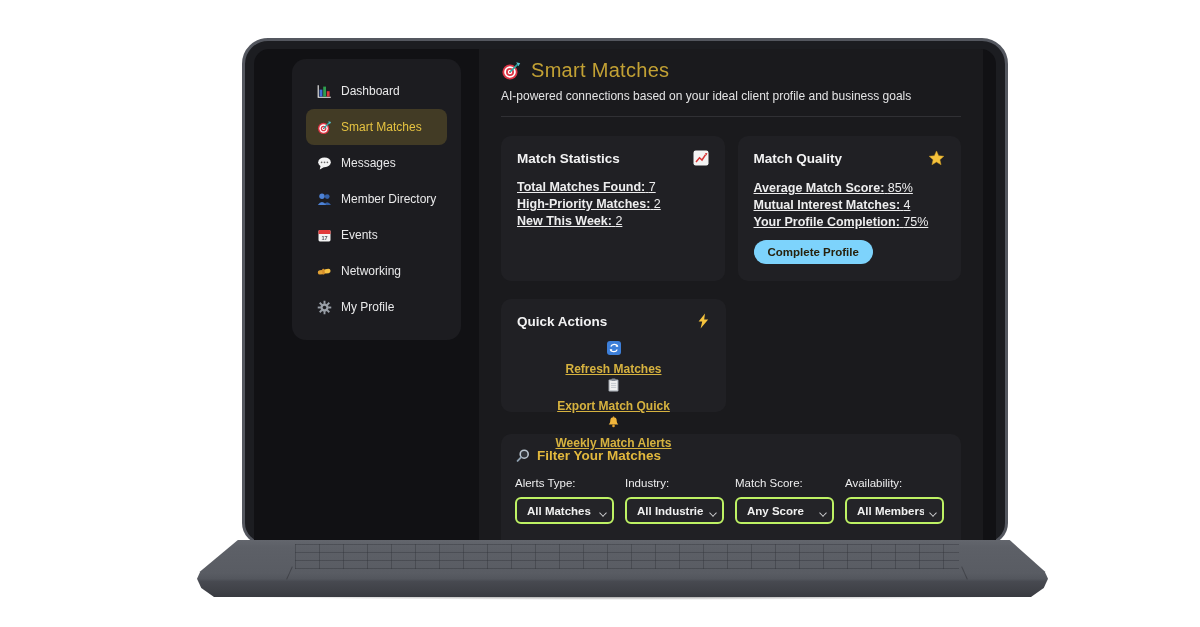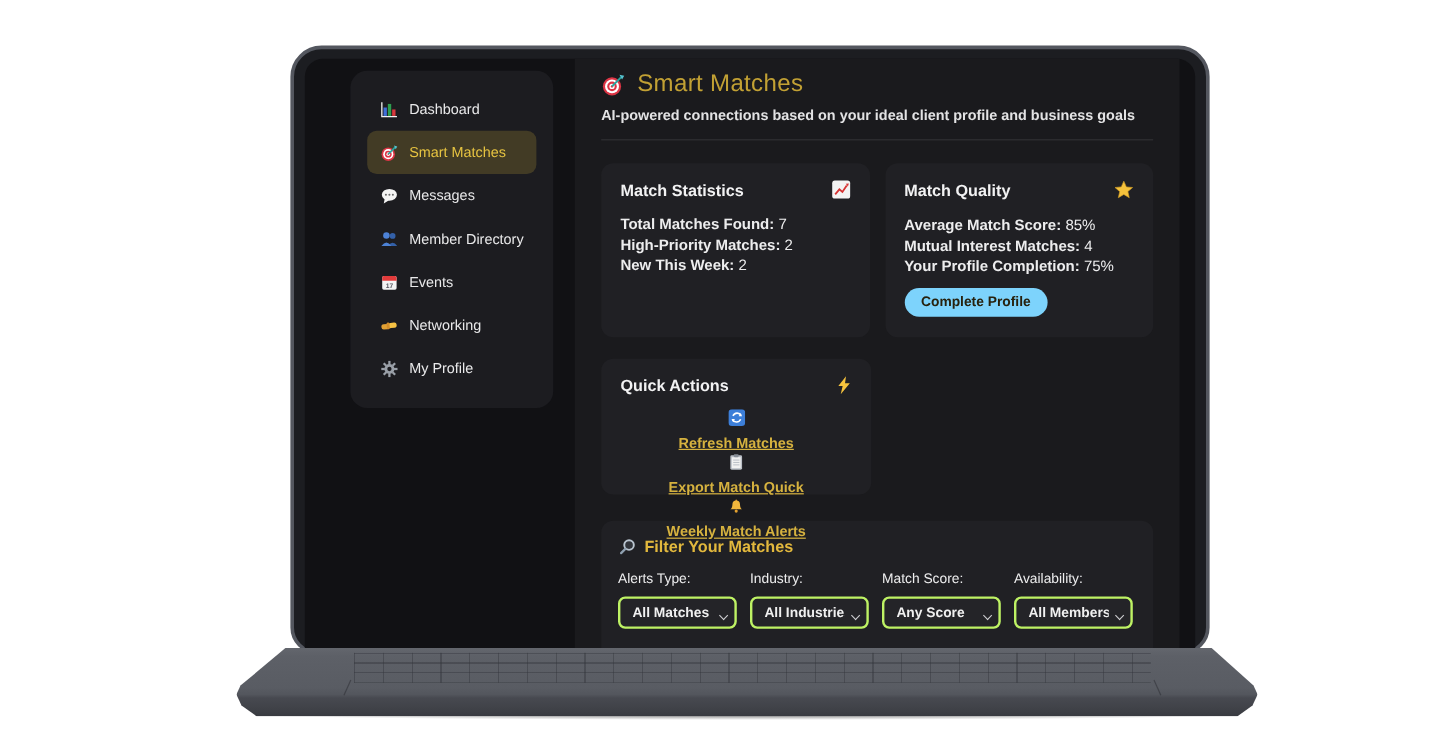--- a/index.html
+++ b/index.html
@@ -49,30 +49,30 @@
   }
   .nav-item.active { background:rgba(222,186,60,.20); color:#e6c341; }
   .nav-item .ic { width:16px; height:16px; display:inline-flex; align-items:center; justify-content:center; flex:0 0 16px; }
 
   .main {
     position:absolute; left:225px; top:0; width:504px; height:100%;
     background:#1a1a1d; padding:10px 22px 0 22px;
   }
   .page-header { display:flex; align-items:center; gap:9px; }
   .page-title { font-size:20px; font-weight:500; color:#c2a134; letter-spacing:.3px; }
-  .subtitle { margin-top:7px; font-size:12px; font-weight:700; color:#e3e3e4; }
+  .subtitle { margin-top:7px; font-size:12px; font-weight:400; color:#e3e3e4; }
   .divider { margin-top:13px; border:none; border-top:1px solid #303034; }
 
   .cards-row { display:flex; gap:13px; margin-top:19px; }
   .card { background:#202024; border-radius:10px; padding:14px 16px; }
   .cards-row .card { flex:1; height:145px; }
   .card-head { display:flex; align-items:center; justify-content:space-between; }
   .card-title { font-size:13.5px; font-weight:bold; color:#f2f2f3; }
   .stat-lines { margin-top:13px; }
-  .stat-line { font-size:12.5px; line-height:17px; color:#ededee; }
+  .stat-line { font-size:12.5px; line-height:17px; color:#ededee;text-decoration:underline; }
   .stat-line b { font-weight:bold; }
   .btn-complete {
     margin-top:9px; display:inline-block; background:#7dd3fc; color:#27210d;
     font-family:inherit; font-size:11.5px; font-weight:bold;
     border:none; border-radius:14px; padding:6px 14px; cursor:pointer;
   }
 
   .card-actions { margin-top:18px; width:225px; height:113px; }
   .action-links { margin-top:12px; }
   .action-link { display:flex; align-items:center; gap:6px; font-size:12px; font-weight:bold;

